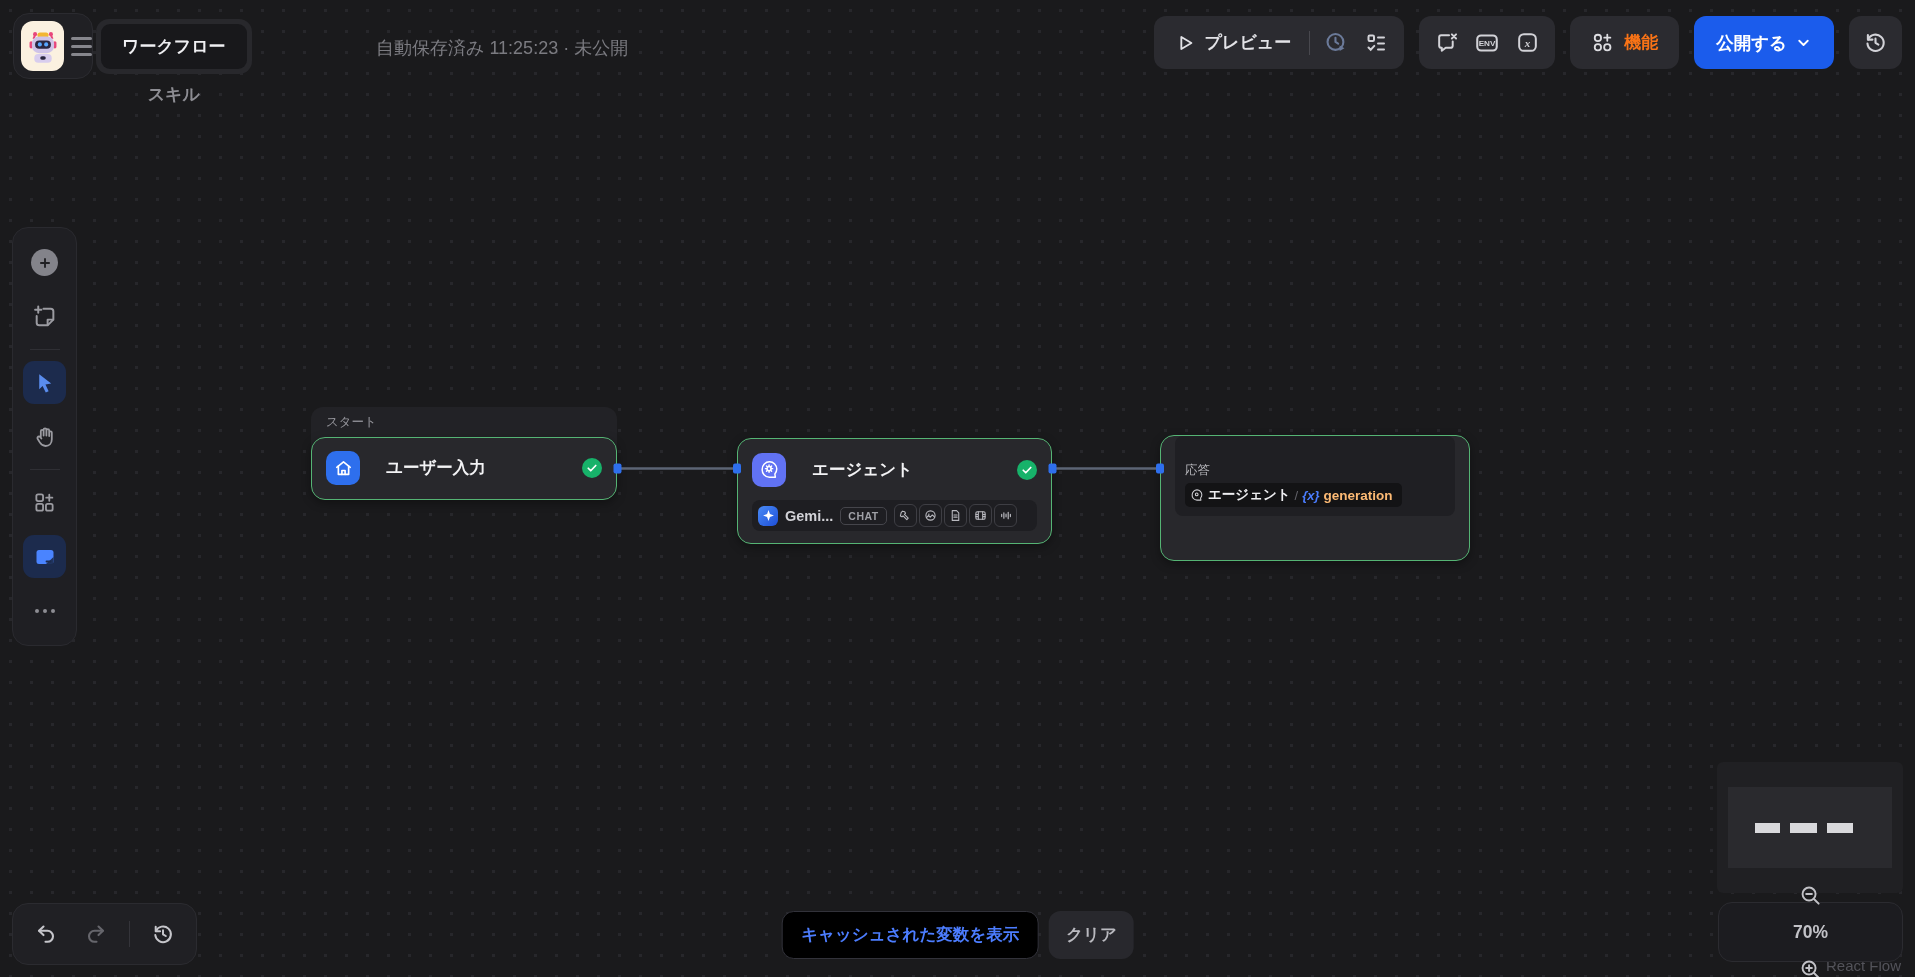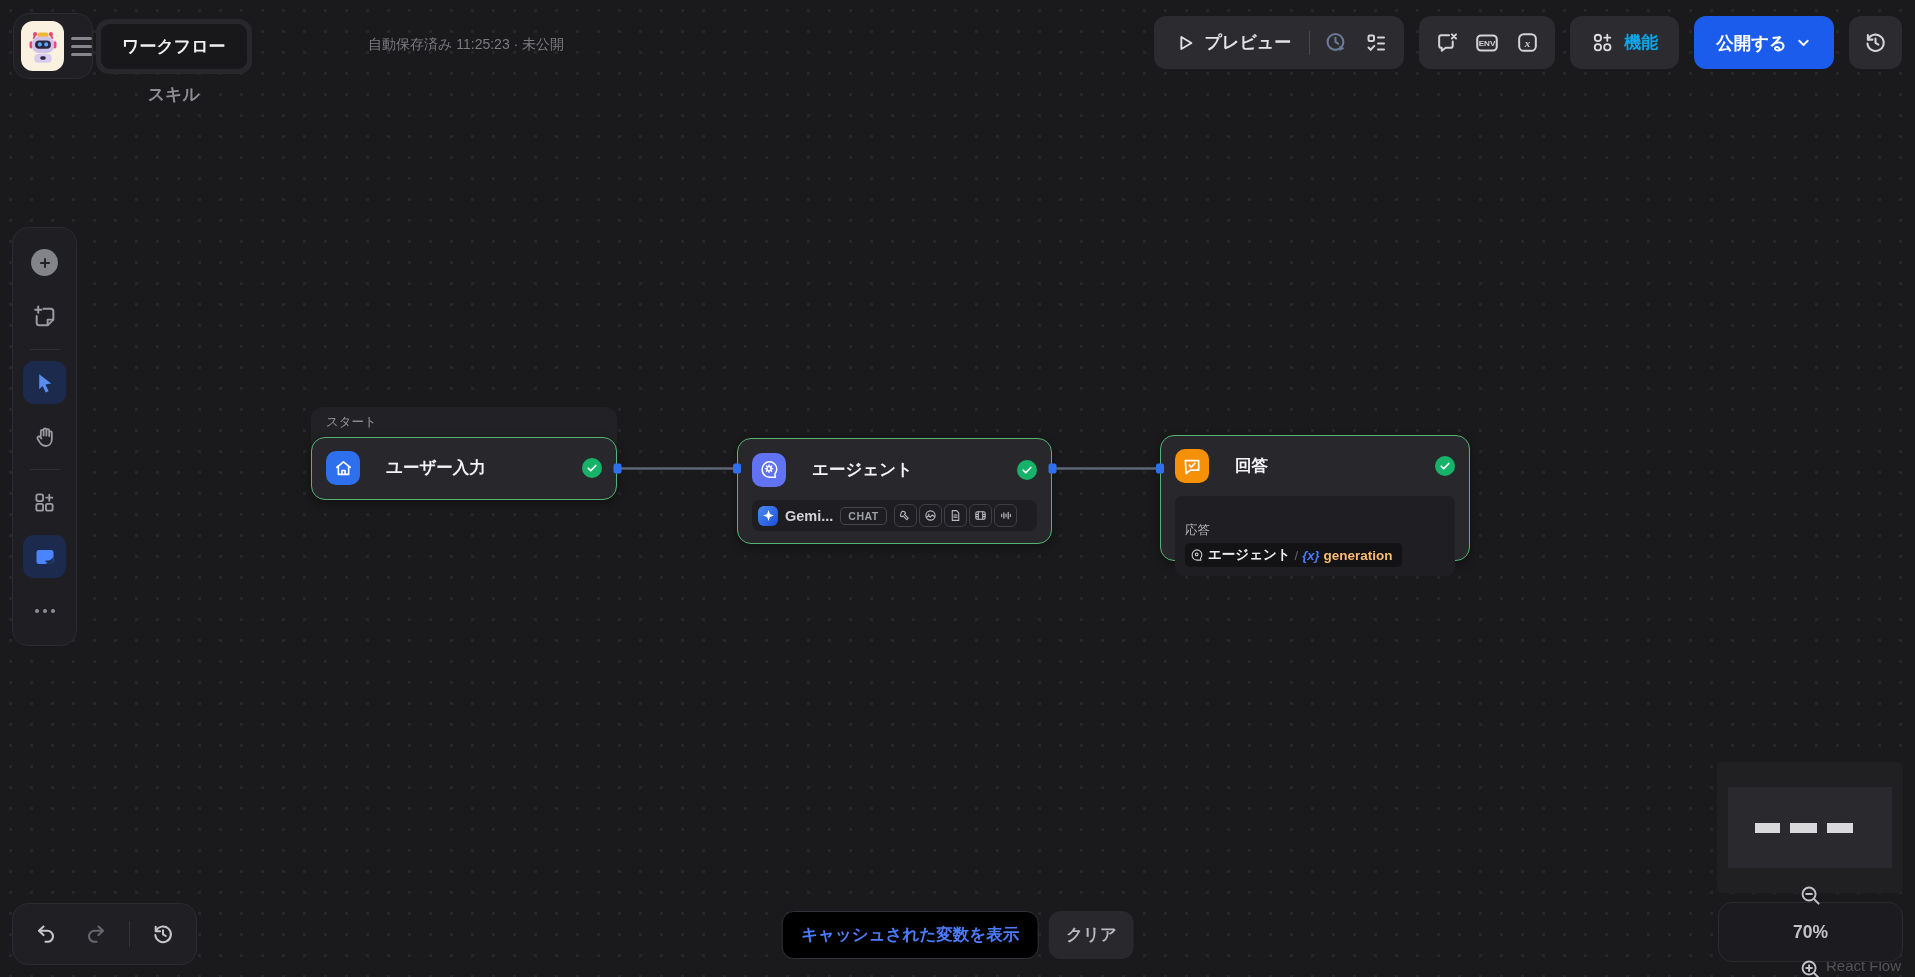--- a/index.html
+++ b/index.html
@@ -17,28 +17,28 @@
   
   .logo-pill { left:13px; top:13px; height:66px; width:80px; background:#202024; border:1px solid #2b2b30; border-radius:16px; display:flex; align-items:center; padding-left:7px; gap:7px; z-index:5;}
   .logo-card { width:50px; height:50px; border-radius:12px; background:#fbf1e0; display:flex; align-items:center; justify-content:center; }
   .hamburger { display:flex; flex-direction:column; gap:5px; }
   .hamburger span { display:block; width:21px; height:3px; border-radius:2px; background:#86868c; }
 
   .tabs-pill { left:96px; top:19px; height:55px; background:#28282c; border-radius:13px; display:flex; align-items:center; padding:5px; gap:3px; z-index:4;flex-direction:column;}
   .tab { height:45px; line-height:45px; padding:0 21px; border-radius:9px; font-size:17px; font-weight:bold; color:#8d8d93; cursor:default; white-space:nowrap;}
   .tab.active { background:#18181b; color:#efeff2; }
 
-  .status-text { left:368px; top:36px; font-size:14px; color:#7b7b81; white-space:nowrap;text-align:right; }
+  .status-text { left:376px; top:36px; font-size:18px; color:#7b7b81; white-space:nowrap;text-align:right; }
 
   .top-right { right:13px; top:16px; display:flex; align-items:center; gap:15px; z-index:5;}
   .tr-group { background:#2b2b30; border-radius:12px; height:53px; display:flex; align-items:center; padding:4px 8px; }
   .preview-btn { display:flex; align-items:center; gap:9px; padding:0 12px; height:100%; color:#e3e3e7; font-size:17px; font-weight:bold; cursor:pointer;}
   .vdiv { width:1px; height:24px; background:#48484e; margin:0 6px; }
   .icon-btn { width:40px; height:40px; border-radius:9px; display:flex; align-items:center; justify-content:center; cursor:pointer; }
-  .btn-features { background:#2b2b30; border-radius:12px; height:53px; display:flex; align-items:center; gap:10px; padding:0 21px; color:#0ea5e9; font-size:17px; font-weight:bold; cursor:pointer;}
+  .btn-features { background:#2b2b30; border-radius:12px; height:53px; display:flex; align-items:center; gap:10px; padding:0 21px; color:#f97316; font-size:17px; font-weight:bold; cursor:pointer;}
   .btn-publish { background:#1b5cec; border-radius:12px; height:53px; display:flex; align-items:center; gap:8px; padding:0 22px; color:#ffffff; font-size:17.5px; font-weight:bold; cursor:pointer;}
   .btn-history { background:#2b2b30; border-radius:12px; height:53px; width:53px; display:flex; align-items:center; justify-content:center; cursor:pointer;}
 
   
   .left-toolbar { left:12px; top:227px; width:65px; background:#1f1f23; border:1px solid #2a2a2f; border-radius:16px; display:flex; flex-direction:column; align-items:center; padding:13px 0; gap:11px; z-index:5;}
   .tool { width:43px; height:43px; border-radius:11px; display:flex; align-items:center; justify-content:center; cursor:pointer;}
   .tool.active { background:#1c2b4d; }
   .tb-divider { width:30px; height:1px; background:#2f2f34; }
   .plus-circle { width:27px; height:27px; border-radius:50%; background:#83838a; display:flex; align-items:center; justify-content:center; }
   .dots3 { display:flex; gap:4px; }
@@ -334,34 +334,20 @@
       <span class="cap">
         <svg width="13" height="13" viewBox="0 0 24 24" fill="none" stroke="currentColor" stroke-width="2.2" stroke-linecap="round">
             <path d="M5 10v4M9 7v10M13 9.5v5M17 6v12M21 10v4"></path>
           </svg>
       </span>
     </div>
   </div>
 </div>
 
 <div class="node node-answer">
-  <div class="node-title-row">
-    <div class="node-icon" style="background:#f79009;">
-      <svg width="20" height="20" viewBox="0 0 24 24" fill="none" stroke="#ffffff" stroke-width="2" stroke-linecap="round" stroke-linejoin="round">
-        <path d="M4 5.5h16v11.5H10l-5 4z"></path>
-        <path d="M8.8 11l2.3 2.3 4.3-4.5"></path>
-      </svg>
-    </div>
-    <div class="node-title">回答</div>
-    <div class="check-badge">
-      <svg width="12" height="12" viewBox="0 0 24 24" fill="none" stroke="#ffffff" stroke-width="3.4" stroke-linecap="round" stroke-linejoin="round">
-          <path d="M4.5 12.5l5 5 10-10.5"></path>
-        </svg>
-    </div>
-  </div>
   <div class="answer-panel">
     <div class="answer-label">応答</div>
     <div class="var-chip">
       <svg width="14" height="14" viewBox="0 0 24 24" fill="none" stroke="#cfcfd4" stroke-width="1.8" stroke-linecap="round" stroke-linejoin="round">
         <path d="M12 3.2a8.3 8.3 0 0 1 8.3 8.3c0 2.2-.9 4.1-2.2 5.6l.6 3.7h-6.7A8.3 8.3 0 0 1 3.7 11.5 8.3 8.3 0 0 1 12 3.2z"></path>
         <circle cx="11.5" cy="11" r="2.3"></circle>
       </svg>
       <span class="var-node-name">エージェント</span>
       <span class="var-slash">/</span>
       <span class="var-x">{x}</span>

